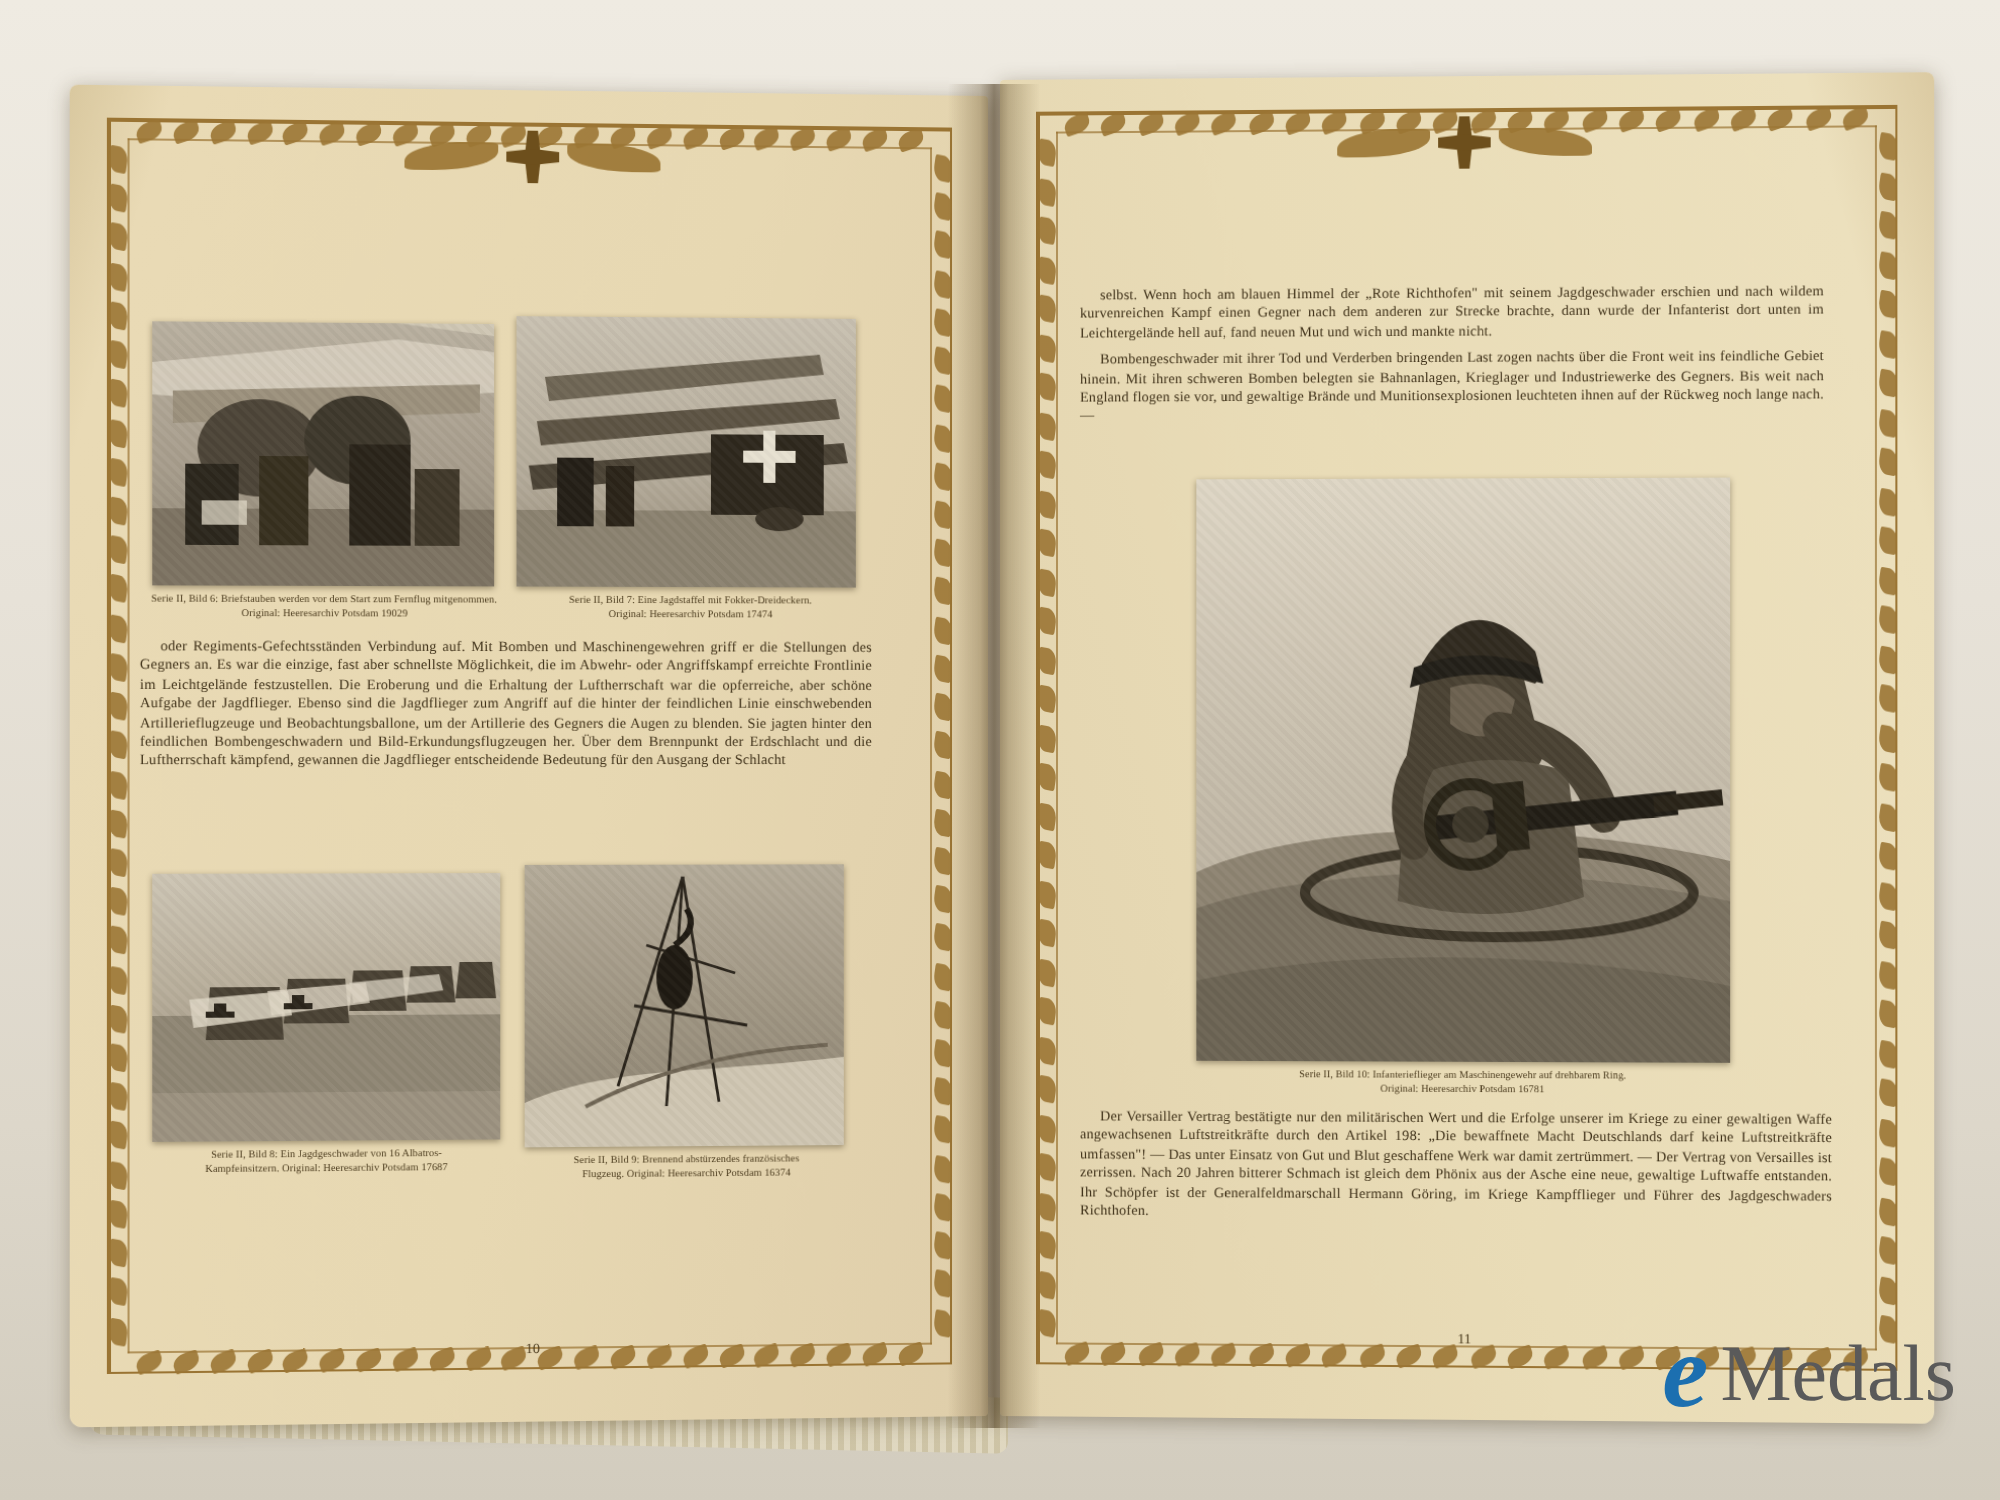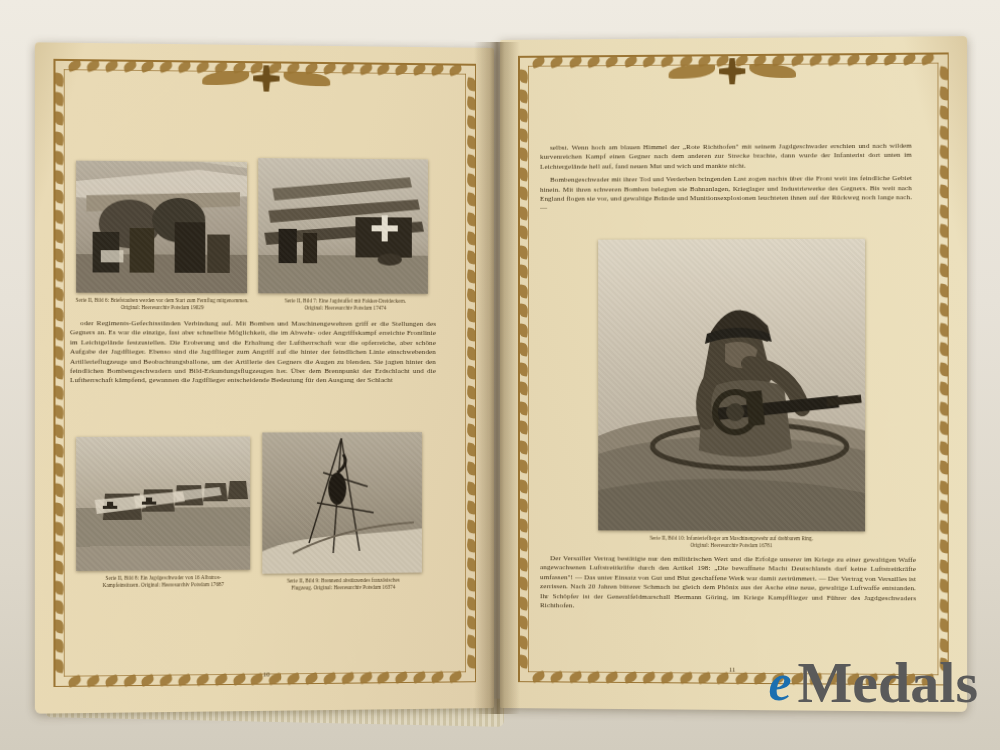--- a/index.html
+++ b/index.html
@@ -100,21 +100,21 @@
   .photo{position:absolute;background:#6d6354;overflow:hidden;
     box-shadow:0 1px 3px rgba(40,30,10,.4);}
   .photo .sky{position:absolute;inset:0;}
   .grain{position:absolute;inset:0;
     background-image:repeating-linear-gradient(45deg,rgba(255,255,255,.05) 0 2px,rgba(0,0,0,.05) 2px 4px);
     opacity:.5;}
 
   
   #wm{position:absolute;right:22px;bottom:34px;display:flex;align-items:center;gap:6px;}
   #wm .e{font-family:"Liberation Serif",serif;font-size:52px;color:#1c6fb0;font-weight:bold;font-style:italic;}
-  #wm .medals{font-family:"Liberation Serif",serif;font-size:58px;color:#5a5a5a;font-weight:bold;}
+  #wm .medals{font-family:"Liberation Serif",serif;font-size:40px;color:#5a5a5a;font-weight:normal;}
 </style>
 </head>
 <body>
 
 <div id="scene">
   <div id="backdrop"></div>
 
   <div id="book">
 
     <div id="edge-left"></div>

